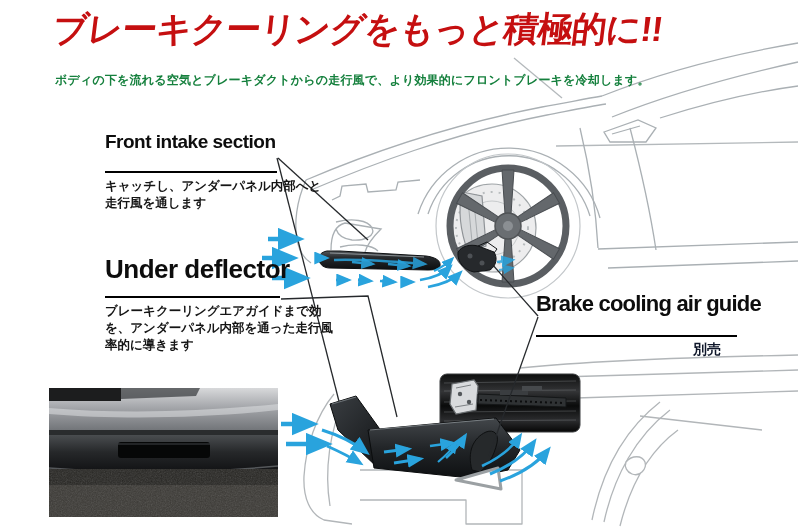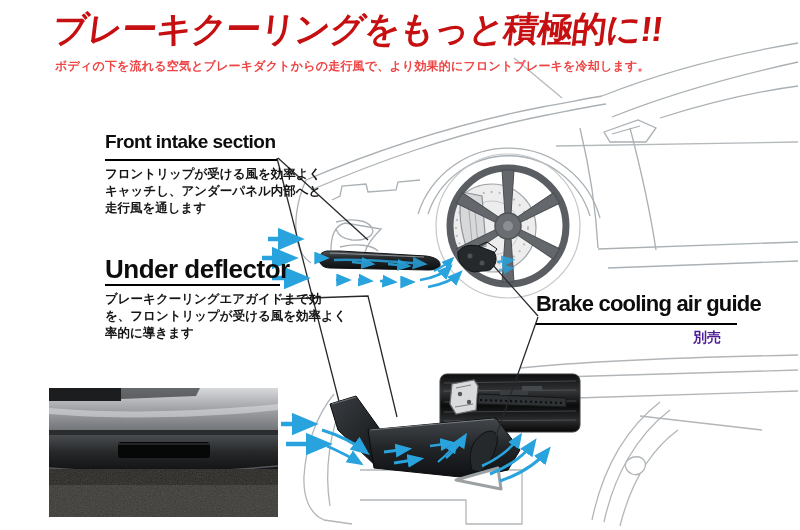--- a/index.html
+++ b/index.html
@@ -1,33 +1,33 @@
 <!DOCTYPE html>
 <html><head>
 <meta charset="utf-8">
 <style>
   html,body{margin:0;padding:0;background:#ffffff;}
   .stage{position:relative;width:800px;height:530px;background:#ffffff;overflow:hidden;
          font-family:"Liberation Sans","DejaVu Sans",sans-serif;}
   .art{position:absolute;left:0;top:0;width:800px;height:530px;}
   .title{position:absolute;left:50px;top:6px;font-size:35px;font-weight:bold;color:#c50f10;
          transform:skewX(-7deg);transform-origin:left bottom;white-space:nowrap;letter-spacing:-1px;}
-  .subtitle{position:absolute;left:55px;top:58px;font-size:12px;font-weight:bold;color:#ef4444;
+  .subtitle{position:absolute;left:55px;top:72px;font-size:12px;font-weight:bold;color:#15803d;
             white-space:nowrap;letter-spacing:0.2px;}
   .callout{position:absolute;color:#111;}
-  .callout .head{font-weight:bold;color:#0d0d0d;border-bottom:2px solid #000;padding-bottom:6px;
+  .callout .head{font-weight:bold;color:#0d0d0d;border-bottom:2px solid #000;padding-bottom:18px;
                  white-space:nowrap;overflow:visible;}
   .co-front{left:105px;top:131px;width:172px;}
   .co-front .head{font-size:19px;letter-spacing:-0.5px;}
   .co-under{left:105px;top:260px;width:175px;}
   .co-under .head{font-size:26px;line-height:18px;letter-spacing:-0.5px;}
   .co-brake{left:536px;top:291px;width:201px;}
   .co-brake .head{font-size:22px;letter-spacing:-0.8px;}
   .desc{margin-top:5px;font-size:12.5px;line-height:17px;font-weight:bold;color:#151515;white-space:nowrap;}
-  .note{margin-top:4px;text-align:right;padding-right:16px;font-size:14px;font-weight:bold;color:#4c1d95;}
+  .note{margin-top:4px;text-align:right;padding-right:16px;font-size:14px;font-weight:bold;color:#0f172a;}
 </style>
 </head>
 <body>
 
 <div class="stage">
 
   <svg class="art" viewBox="0 0 800 530">
     <defs>
       <marker id="ah" markerWidth="7" markerHeight="7" refX="4.5" refY="2.5" orient="auto">
         <path d="M0,0 L6,2.5 L0,5 Z" fill="#29a3dd"></path>
@@ -231,33 +231,32 @@
 
     <path d="M538,317 L489,456" stroke="#26292c" stroke-width="1.3" fill="none"></path>
   </svg>
 
   <div class="title">ブレーキクーリングをもっと積極的に!!</div>
   <div class="subtitle">ボディの下を流れる空気とブレーキダクトからの走行風で、より効果的にフロントブレーキを冷却します。</div>
 
   <div class="callout co-front">
     <div class="head">Front intake section</div>
     <div class="desc">
-      <div>フロントリップが受ける風を効率よく</div>
       <div>キャッチし、アンダーパネル内部へと</div>
       <div>走行風を通します</div>
     </div>
   </div>
 
   <div class="callout co-under">
     <div class="head">
       <div>Under deflector</div>
     </div>
     <div class="desc">
       <div>ブレーキクーリングエアガイドまで効</div>
-      <div>を、フロントリップが受ける風を効率よく</div>
+      <div>を、アンダーパネル内部を通った走行風</div>
       <div>率的に導きます</div>
     </div>
   </div>
 
   <div class="callout co-brake">
     <div class="head">Brake cooling air guide</div>
     <div class="note">別売</div>
   </div>
 
 </div>

